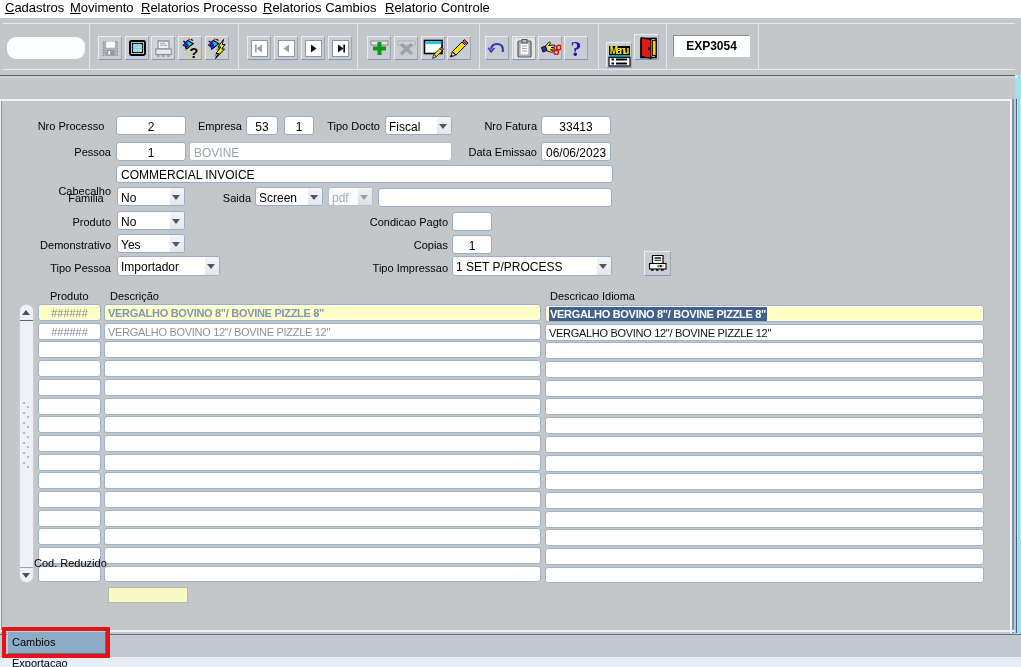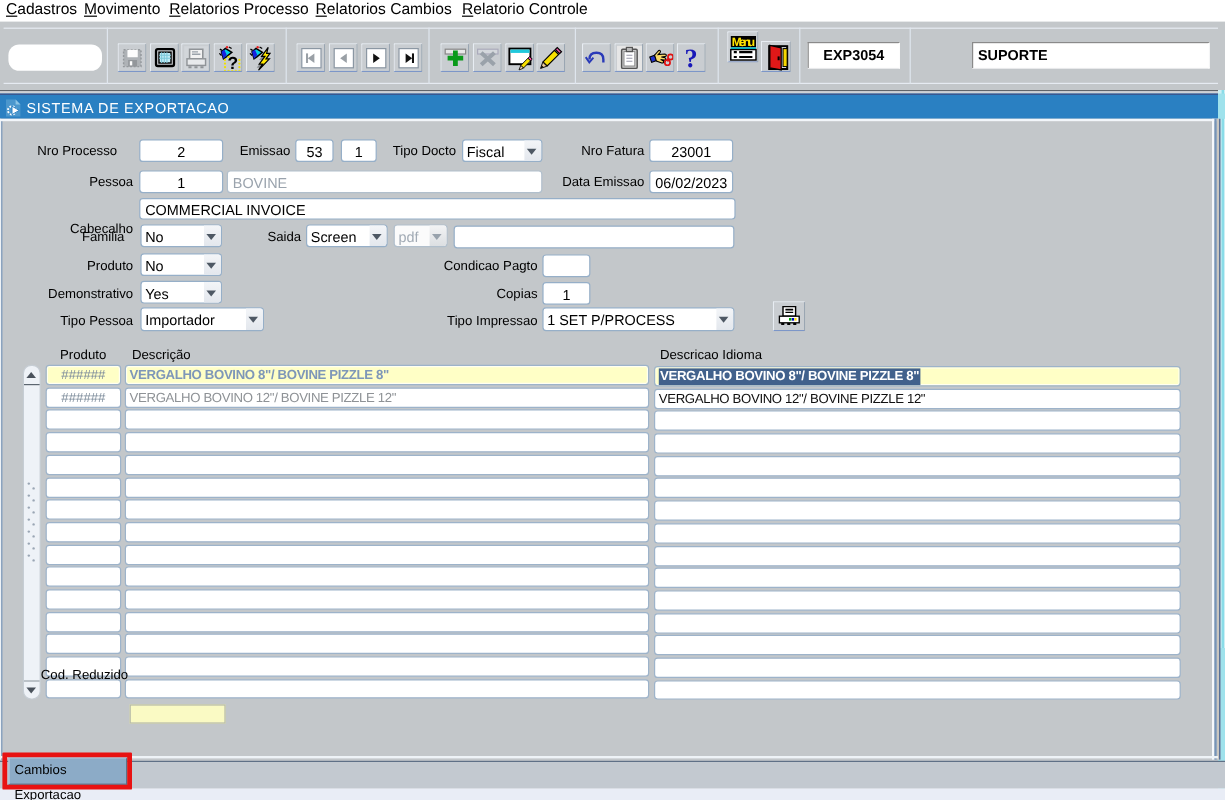--- a/index.html
+++ b/index.html
@@ -206,80 +206,70 @@
 <circle cx="16.2" cy="14.2" r="2.2" fill="none" stroke="#e01010" stroke-width="1.4"></circle>
 <circle cx="18.8" cy="9.5" r="2.2" fill="none" stroke="#e01010" stroke-width="1.4"></circle>
 <path d="M14.8 12.5 l2.5 -2 M17.5 11.5 l-1.2 1.8" stroke="#e01010" stroke-width="1.1"></path>
 </svg>
     </div>
  <div class="tbtn" style="left:564px;top:18px;width:24px;height:24px">
       <svg width="21" height="21" viewBox="0 0 21 21">
 <text x="4.5" y="18" font-family="Liberation Serif" font-size="22" font-weight="bold" fill="#1818b8">?</text>
 </svg>
     </div>
- <div class="tbtn" style="left:606px;top:8px;width:26px;height:26px">
+ <div class="tbtn" style="left:606px;top:24px;width:26px;height:26px">
       <svg width="24" height="24" viewBox="0 0 24 24">
 <rect x="1" y="2" width="21" height="9.5" fill="#000"></rect>
 <text x="1.8" y="10" font-family="Liberation Sans" font-size="10" font-weight="bold" fill="#ffe400" textLength="19.5">Menu</text>
 <rect x="1" y="11.5" width="21" height="1.8" fill="#00d0e0"></rect>
 <rect x="1" y="13.3" width="21" height="8.7" fill="#fff" stroke="#000" stroke-width="1.2"></rect>
 <path d="M3.5 15.5 h2.5 M8 15.5 h11 M3.5 19.5 h2.5 M8 19.5 h11" stroke="#000" stroke-width="1.8"></path>
 </svg>
     </div>
  <div class="tbtn" style="left:634px;top:16px;width:25px;height:26px">
       <svg width="24" height="24" viewBox="0 0 24 24">
 <rect x="5" y="2.5" width="15" height="19" fill="#fff" stroke="#000" stroke-width="1.7"></rect>
 <rect x="16.5" y="4.5" width="3.5" height="15" fill="#f8d800" stroke="#000" stroke-width="0.9"></rect>
 <path d="M5.5 1.8 l9.5 2 v18.5 l-9.5 -1.8 z" fill="#e01818" stroke="#000" stroke-width="1.1"></path>
 <rect x="12" y="11" width="1.7" height="3.2" fill="#000"></rect>
 </svg>
     </div>
  <div class="box3d" style="left:673px;top:17px;width:77px;height:22px;text-align:center;line-height:20px">EXP3054</div>
- <div class="box3d" style="left:810px;top:17px;width:198px;height:22px;line-height:20px;padding-left:4px">SUPORTE</div>
 </div>
 <div id="cyan"></div>
 <div style="position:absolute;left:1018px;top:75px;width:2px;height:582px;background:#8adce8"></div>
 <div style="position:absolute;left:1015px;top:78px;width:6px;height:21px;background:#9fe2ec"></div>
 <div style="position:absolute;left:1015px;top:540px;width:6px;height:117px;background:#9fe2ec"></div>
 <div id="win">
  <div style="position:absolute;left:0;top:0;width:1015px;height:1px;background:#60646a"></div>
     <div style="position:absolute;left:0;top:1px;width:1015px;height:2px;background:#ced2d6"></div>
- <div id="titlebar">
-  <svg class="abs" style="left:4px;top:3px" width="15" height="16" viewBox="0 0 15 16">
-    <path d="M1 1 h8 l4 4 v10 h-12 z" fill="#4b97cd"></path>
-    <path d="M9 1 l4 4 h-4 z" fill="#8cc4e4"></path>
-    <circle cx="6" cy="10" r="3.4" fill="none" stroke="#fff" stroke-width="1.6" stroke-dasharray="1.5 1.2"></circle>
-    <path d="M6 6.5 L12 10 L6 13.5 z" fill="#fff" stroke="#2a80c2" stroke-width="0.8"></path>
-  </svg>
-  <div class="txt">SISTEMA DE EXPORTACAO</div>
- </div>
  <div id="winbody"></div>
  <div style="position:absolute;left:0;top:24px;width:1px;height:534px;background:#eef2f6"></div>
  <div style="position:absolute;left:1px;top:24px;width:1px;height:534px;background:#7a98bb"></div>
  <div style="position:absolute;left:0;top:24px;width:1015px;height:2px;background:#f2f6fa"></div>
  <div style="position:absolute;left:1010px;top:24px;width:2px;height:534px;background:#f6f9fc"></div>
  <div style="position:absolute;left:1012px;top:24px;width:2px;height:534px;background:#7694b8"></div>
  <div style="position:absolute;left:1014px;top:24px;width:2px;height:534px;background:#c9c6c0"></div>
  <div style="position:absolute;left:1016px;top:24px;width:1px;height:534px;background:#3f5e8e"></div>
 </div>
 
-<div class="lbl" style="left:31px;top:120px;width:80px;text-align:left">Nro Processo</div>
+<div class="lbl" style="left:31px;top:120px;width:80px;text-align:center">Nro Processo</div>
 <div class="fld ctr" style="left:116px;top:116px;width:70px">2</div>
-<div class="lbl" style="left:192px;top:120px;width:50px;text-align:right">Emissao</div>
+<div class="lbl" style="left:192px;top:120px;width:50px;text-align:right">Empresa</div>
 <div class="fld ctr" style="left:246px;top:116px;width:32px">53</div>
 <div class="fld ctr" style="left:284px;top:116px;width:30px">1</div>
 <div class="lbl" style="left:320px;top:120px;width:60px;text-align:right">Tipo Docto</div>
 <div class="combo" style="left:385px;top:116px;width:67px">Fiscal<span class="cbtn"></span></div>
 <div class="lbl" style="left:477px;top:120px;width:60px;text-align:right">Nro Fatura</div>
-<div class="fld ctr" style="left:541px;top:116px;width:70px">23001</div>
+<div class="fld ctr" style="left:541px;top:116px;width:70px">33413</div>
 <div class="lbl" style="left:61px;top:146px;width:50px;text-align:right">Pessoa</div>
 <div class="fld ctr" style="left:116px;top:142px;width:70px">1</div>
 <div class="fld dis" style="left:189px;top:142px;width:263px">BOVINE</div>
 <div class="lbl" style="left:467px;top:146px;width:70px;text-align:right">Data Emissao</div>
-<div class="fld ctr" style="left:541px;top:142px;width:70px">06/02/2023</div>
+<div class="fld ctr" style="left:541px;top:142px;width:70px">06/06/2023</div>
 <div class="lbl" style="left:41px;top:185px;width:70px;text-align:right">Cabecalho</div>
 <div class="fld" style="left:116px;top:165px;width:497px;height:18px;line-height:19px">COMMERCIAL INVOICE</div>
 <div class="lbl" style="left:61px;top:192px;width:50px;text-align:center">Familia</div>
 <div class="combo" style="left:117px;top:187px;width:68px">No<span class="cbtn"></span></div>
 <div class="lbl" style="left:201px;top:192px;width:50px;text-align:right">Saida</div>
 <div class="combo" style="left:255px;top:187px;width:68px">Screen<span class="cbtn"></span></div>
 <div class="combo off" style="left:328px;top:187px;width:45px">pdf<span class="cbtn"></span></div>
 <div class="fld" style="left:378px;top:188px;width:234px"></div>
 <div class="lbl" style="left:61px;top:216px;width:50px;text-align:right">Produto</div>
 <div class="combo" style="left:117px;top:211px;width:68px">No<span class="cbtn"></span></div>

